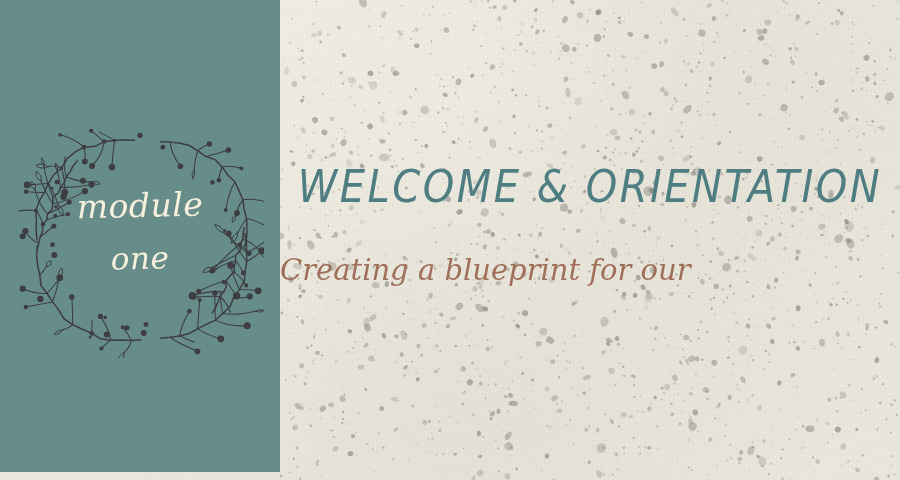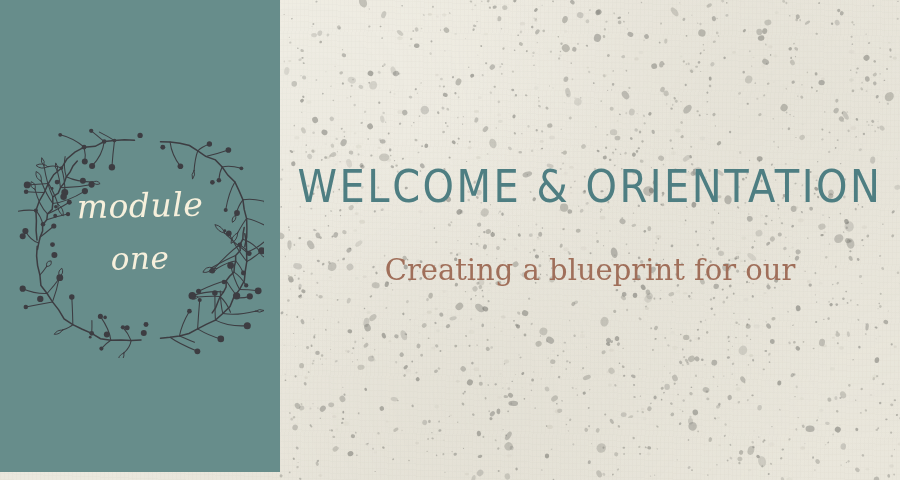--- a/index.html
+++ b/index.html
@@ -98,20 +98,21 @@
     transform: rotate(-1.5deg);
   }
 
   
   .content {
     position: absolute;
     left: 280px;
     top: 0;
     width: 620px;
     height: 412px;
+    font-style: italic;
   }
   .headline {
     position: absolute;
     left: 0;
     right: 0;
     top: 163px;
     text-align: center;
     color: #4E7E82;
     font-family: "DejaVu Sans", sans-serif;
     font-weight: 400;
@@ -120,21 +121,20 @@
     letter-spacing: 2.5px;
     text-transform: uppercase;
     white-space: nowrap;
     transform: scaleY(1.12);
   }
   .subhead {
     position: absolute;
     left: 0;
     right: 0;
     top: 250px;
-    text-align: center;
     color: #A06F5A;
     font-family: "DejaVu Serif", serif;
     font-weight: 400;
     font-size: 29px;
     line-height: 41px;
   }
   .subhead span { display: block; }
 </style>
 </head>
 <body>

